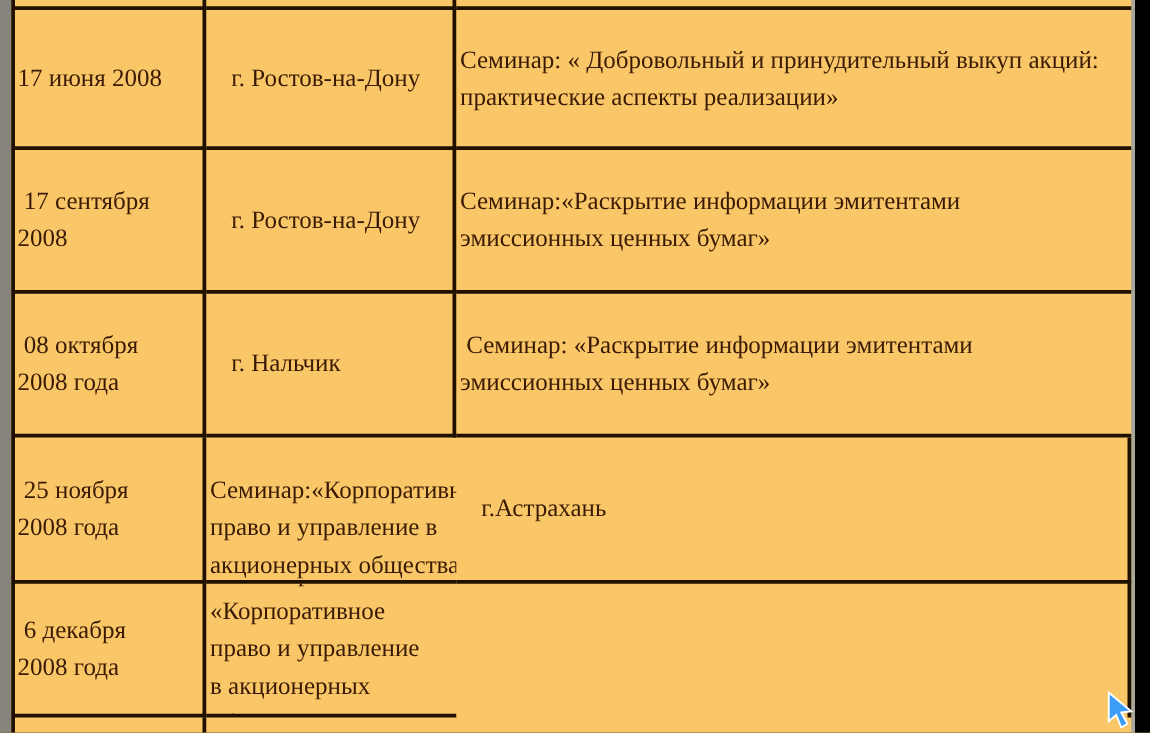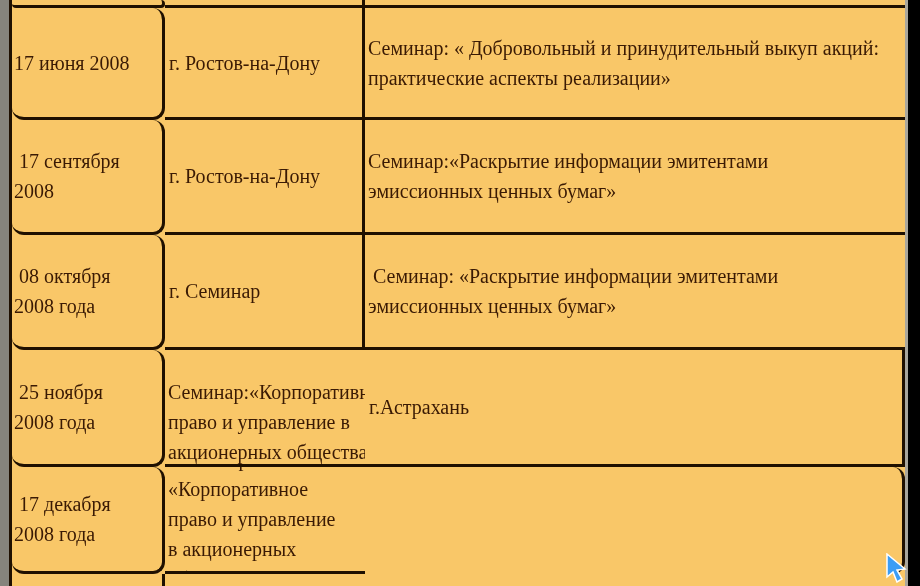--- a/index.html
+++ b/index.html
@@ -35,22 +35,22 @@
     grid-template-rows:8px 112px 115px 115px 117px 107px 12px;
   }
   .cell{
     border-bottom:3px solid var(--grid-border);
     display:flex;align-items:center;
     color:var(--text-color);
     font-size:20px;line-height:30px;
     white-space:pre-wrap;
     overflow:hidden;
   }
-  .col-date{border-right:3px solid var(--grid-border);padding:2px 27px 2px 2px;border-radius:12px;}
-  .col-city{border-right:3px solid var(--grid-border);padding:2px 6px 2px 4px;text-align:center;}
+  .col-date{border-right:3px solid var(--grid-border);padding:2px 27px 2px 2px;}
+  .col-city{border-right:3px solid var(--grid-border);padding:2px 6px 2px 20px;text-align:center;}
   .col-seminar{padding:2px 19px 2px 3px;}
   .sliver{border-bottom:3px solid var(--grid-border);}
   .sliver-bottom{border-bottom:none;}
   .cursor{
     position:absolute;left:885px;top:553px;width:26px;height:30px;
     pointer-events:none;
   }
 </style>
 </head>
 <body>
@@ -65,28 +65,28 @@
 
   <div class="cell col-date"><span>17 июня 2008</span></div>
   <div class="cell col-city"><span>г. Ростов-на-Дону</span></div>
   <div class="cell col-seminar"><span>Семинар: « Добровольный и принудительный выкуп акций: практические аспекты реализации»</span></div>
 
   <div class="cell col-date"><span> 17 сентября 2008</span></div>
   <div class="cell col-city"><span>г. Ростов-на-Дону</span></div>
   <div class="cell col-seminar"><span>Семинар:«Раскрытие информации эмитентами эмиссионных ценных бумаг»</span></div>
 
   <div class="cell col-date"><span> 08 октября 2008 года</span></div>
-  <div class="cell col-city"><span>г. Семинар</span></div>
+  <div class="cell col-city"><span>г. Нальчик</span></div>
   <div class="cell col-seminar"><span> Семинар: «Раскрытие информации эмитентами эмиссионных ценных бумаг»</span></div>
 
   <div class="cell col-date"><span> 25 ноября 2008 года</span></div>
   <div class="cell col-seminar"><span> Семинар:«Корпоративное право и управление в акционерных обществах»</span></div>
   <div class="cell col-city"><span>г.Астрахань</span></div>
 
-  <div class="cell col-date"><span> 17 декабря 2008 года</span></div>
+  <div class="cell col-date"><span> 6 декабря 2008 года</span></div>
   <div class="cell col-seminar"><span> Семинар: «Корпоративное право и управление в акционерных обществах»</span></div>
 
   <div class="cell sliver-bottom col-date"></div>
   <div class="cell sliver-bottom col-city"></div>
   <div class="cell sliver-bottom col-seminar"></div>
 
 </div>
 
 <div class="right-strip"></div>
 

